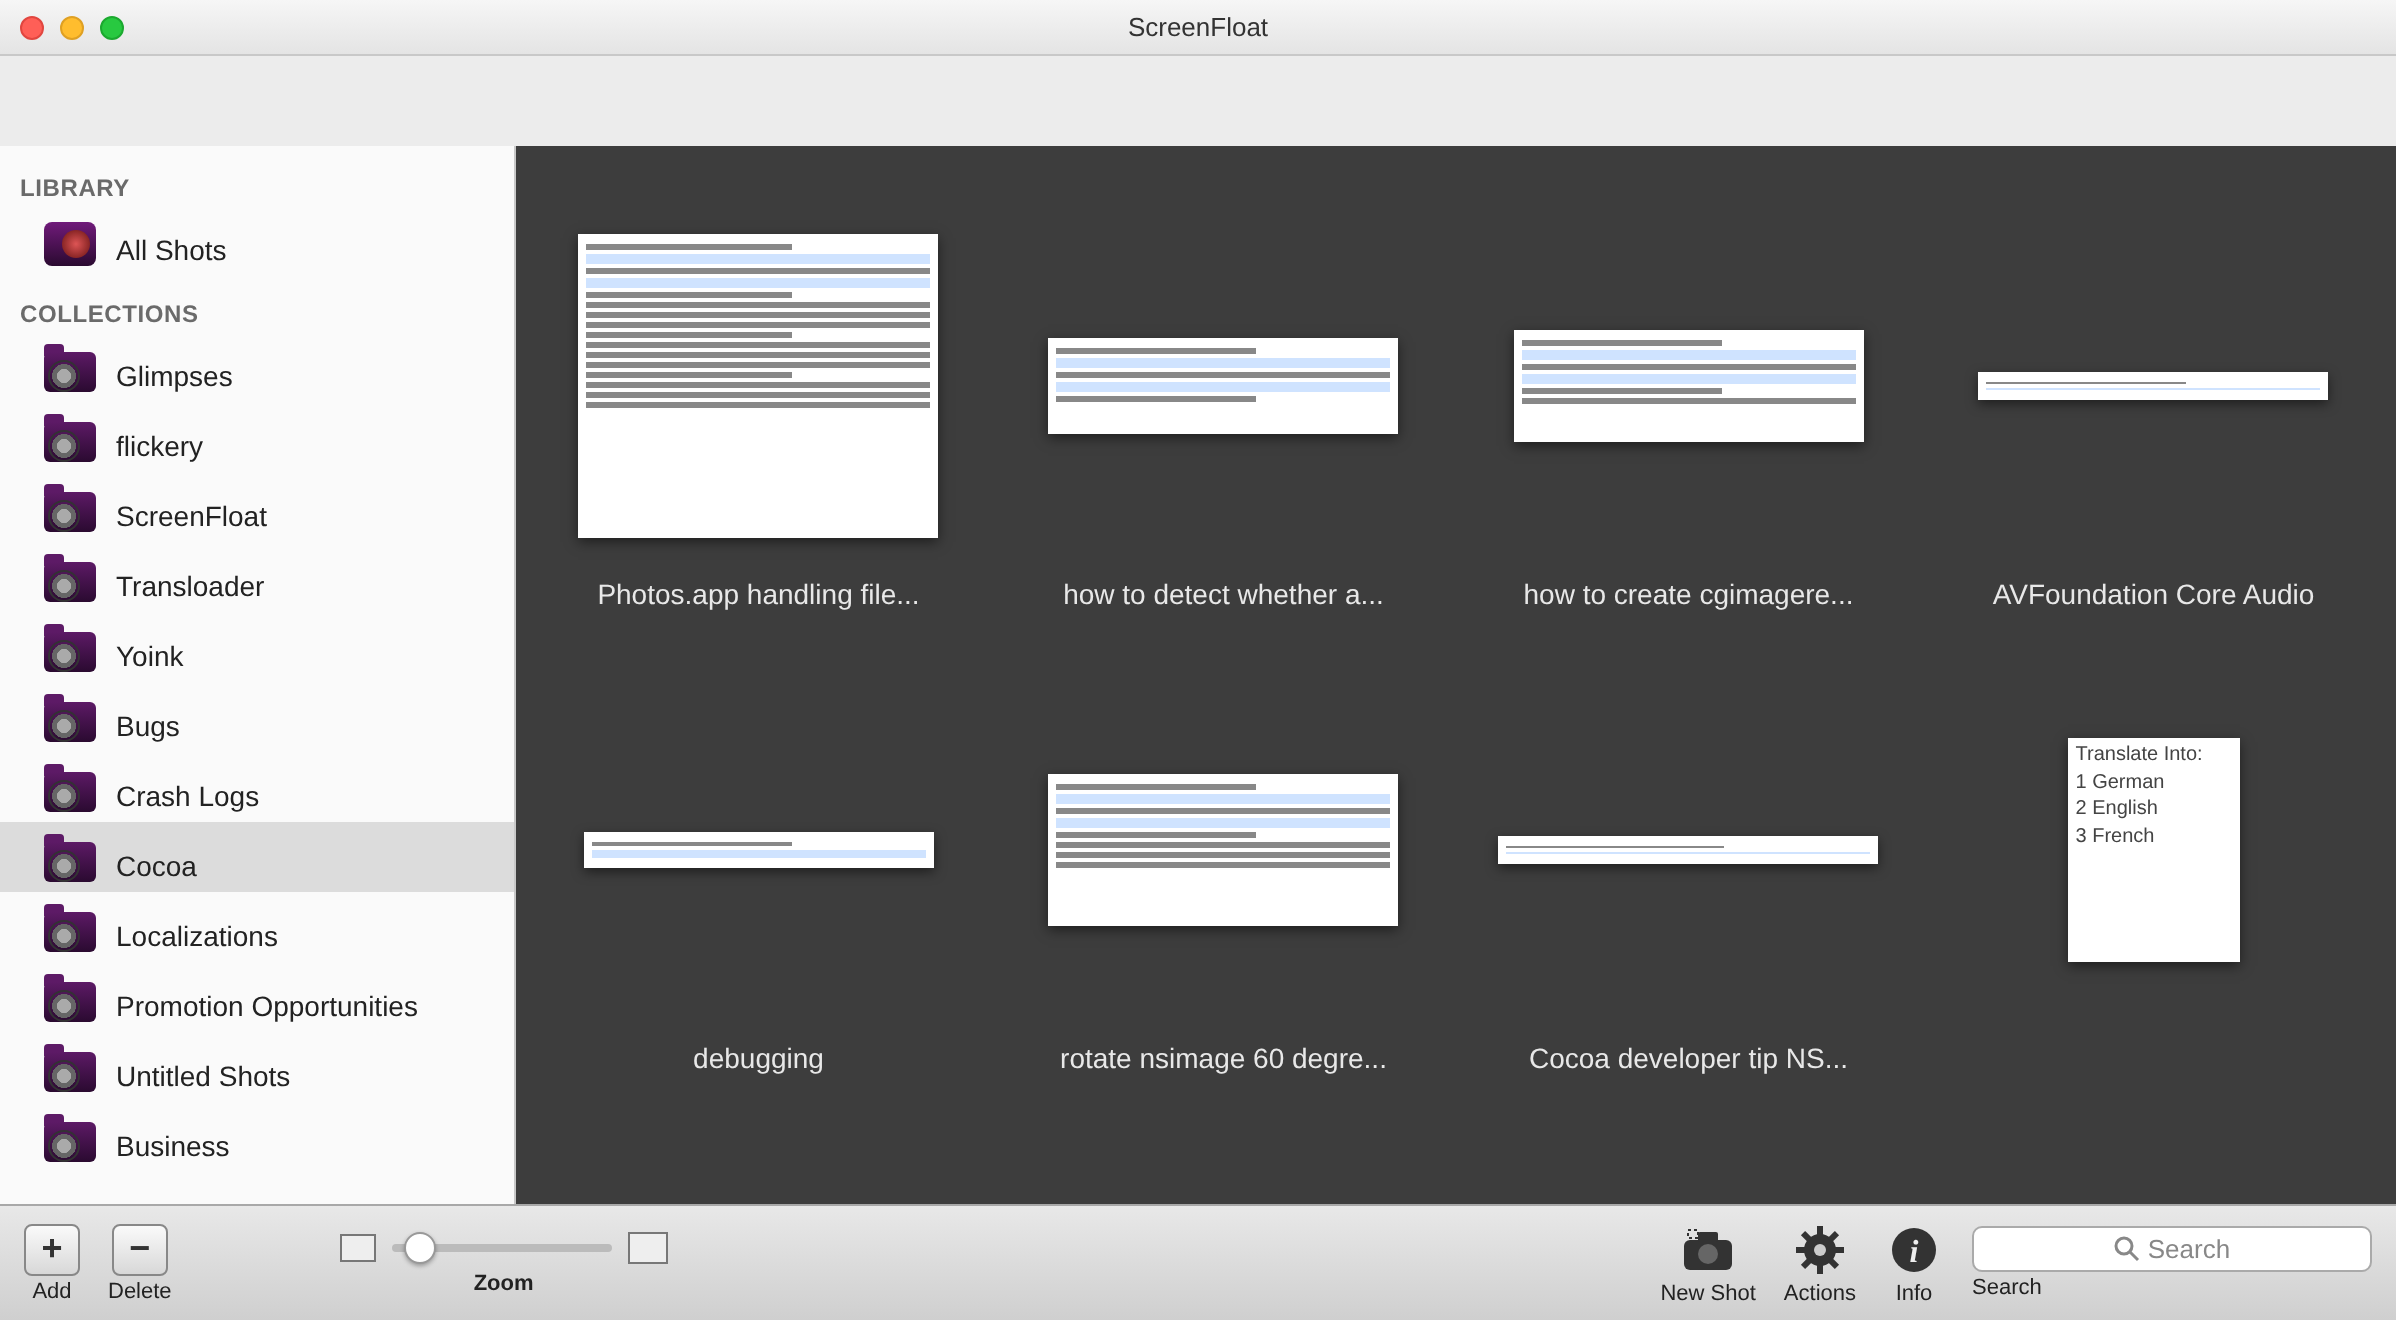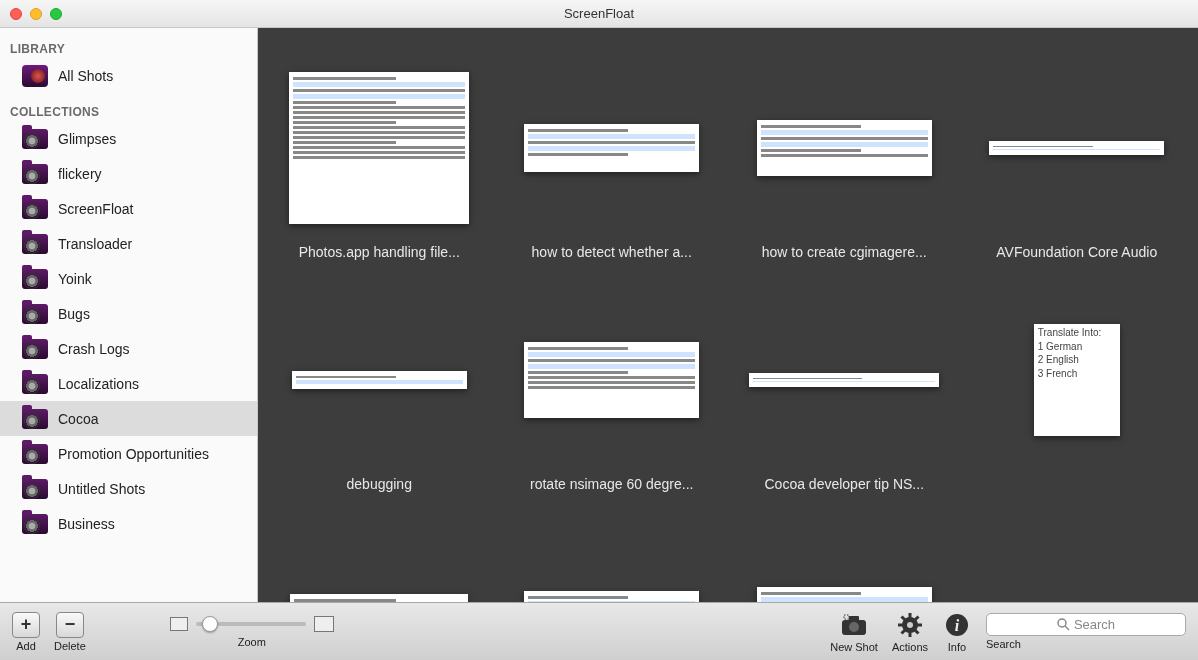--- a/index.html
+++ b/index.html
@@ -21,37 +21,37 @@
   position: relative;
 }
 .traffic { display:flex; gap:8px; margin-left:10px; }
 .tl { width:12px; height:12px; border-radius:50%; }
 .tl.r{background:#ff5f57;border:1px solid #e1463f;}
 .tl.y{background:#ffbd2e;border:1px solid #dfa023;}
 .tl.g{background:#28c940;border:1px solid #1ba92f;}
 .title { position:absolute; left:0; right:0; text-align:center; font-size:13px; color:#333; }
 
 
-.main { flex:1; display:flex; min-height:0; }
+.main { flex:1; display:flex; min-height:0;margin-top:45px; }
 
 
 .sidebar {
   width: 258px;
   background: #fafafa;
   border-right:1px solid #c8c8c8;
   overflow-y:auto;
   padding-top:10px;
 }
 .section-header {
   font-size:12px; font-weight:600; color:#6a6a6a;
   padding: 4px 10px 2px 10px;
   letter-spacing:0.3px;
 }
 .side-item {
-  display:flex; align-items:center; gap:10px;
+  display:flex; align-items:flex-end; gap:10px;
   padding: 5px 10px 5px 22px;
   height:35px;
   cursor:default;
 }
 .side-item.selected { background:#dcdcdc; }
 .side-label { font-size:14px; color:#222; }
 .icon-circle {
   width:26px;height:26px;border-radius:50%;
   background:radial-gradient(circle at 35% 30%, #5a5ad4, #111 70%);
   border:2px solid #999;
@@ -125,21 +125,21 @@
   gap: 14px;
 }
 .tbtn { display:flex; flex-direction:column; align-items:center; gap:2px; font-size:11px; color:#222; }
 .tbtn .ic {
   width:28px;height:26px;border:1px solid #888;border-radius:4px;
   background:linear-gradient(#fafafa,#d8d8d8);
   display:flex;align-items:center;justify-content:center;
   font-size:18px;font-weight:bold;color:#333;
 }
 .tbtn .ic.noframe{border:none;background:none;width:30px;height:28px;}
-.zoom-group{display:flex;flex-direction:column;align-items:center;margin-left:70px;}
+.zoom-group{display:flex;flex-direction:column;align-items:center;margin-left:70px;font-weight:bold;}
 .zoom-row{display:flex;align-items:center;gap:8px;}
 .zoom-row .zicon{width:18px;height:14px;border:1px solid #777;background:#eee;position:relative;}
 .zoom-row .zicon.big{width:20px;height:16px;}
 .slider{width:110px;height:4px;background:#bbb;border-radius:2px;position:relative;}
 .slider .knob{position:absolute;left:6px;top:-6px;width:16px;height:16px;border-radius:50%;background:#fff;border:1px solid #999;box-shadow:0 1px 2px rgba(0,0,0,.3);}
 .spacer{flex:1;}
 .search-box{
   width:200px;height:23px;border-radius:5px;background:#fff;border:1px solid #aaa;
   display:flex;align-items:center;padding:0 6px;gap:4px;color:#888;font-size:13px;
   justify-content:center;
@@ -225,35 +225,35 @@
           <span class="side-label">Bugs</span>
         </div>
         <div class="side-item">
           <div class="icon-folder">
             <div class="tab"></div>
             <div class="back"></div>
             <div class="gear"></div>
           </div>
           <span class="side-label">Crash Logs</span>
         </div>
+        <div class="side-item selected">
+          <div class="icon-folder">
+            <div class="tab"></div>
+            <div class="back"></div>
+            <div class="gear"></div>
+          </div>
+          <span class="side-label">Cocoa</span>
+        </div>
         <div class="side-item">
           <div class="icon-folder">
             <div class="tab"></div>
             <div class="back"></div>
             <div class="gear"></div>
           </div>
           <span class="side-label">Localizations</span>
-        </div>
-        <div class="side-item selected">
-          <div class="icon-folder">
-            <div class="tab"></div>
-            <div class="back"></div>
-            <div class="gear"></div>
-          </div>
-          <span class="side-label">Cocoa</span>
         </div>
         <div class="side-item">
           <div class="icon-folder">
             <div class="tab"></div>
             <div class="back"></div>
             <div class="gear"></div>
           </div>
           <span class="side-label">Promotion Opportunities</span>
         </div>
         <div class="side-item">

